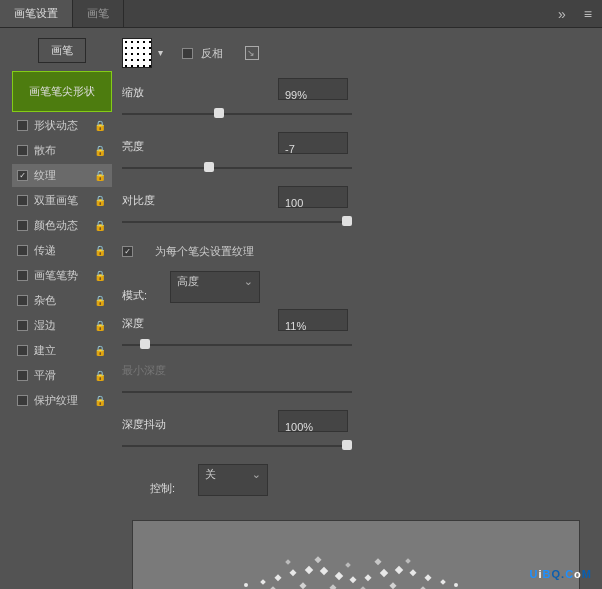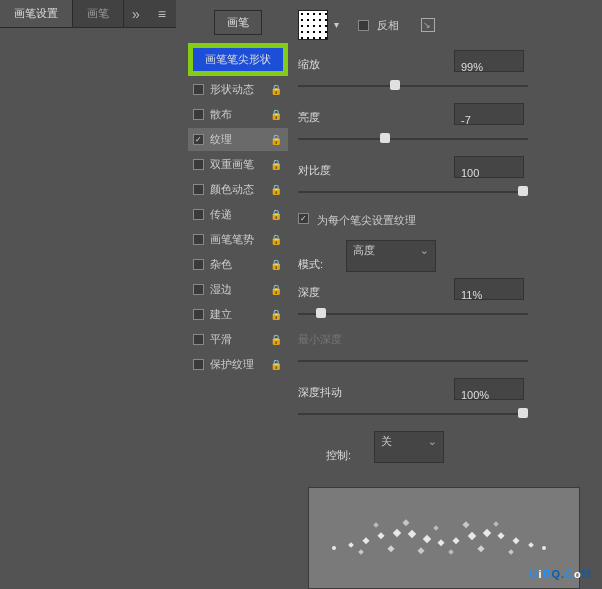--- a/index.html
+++ b/index.html
@@ -1,28 +1,28 @@
 <!DOCTYPE html>
 <html><head>
 <meta charset="utf-8">
 <style>
 *{box-sizing:border-box;margin:0;padding:0;font-family:"Microsoft YaHei",sans-serif;font-size:11px;color:#ccc}
 body{background:#535353;width:602px;height:589px;overflow:hidden}
-.panel{background:#535353;width:100%;height:100%;display:flex;flex-direction:row}
+.panel{background:#535353;width:100%;height:100%;display:flex;flex-direction:column}
 .tab-bar{display:flex;align-items:center;height:28px;background:#424242;border-bottom:1px solid #2a2a2a}
 .tab{padding:6px 14px;background:#535353;color:#ddd;cursor:pointer;border-right:1px solid #2a2a2a}
 .tab.inactive{background:#424242;color:#999}
 .tab-bar .spacer{flex:1}
 .tab-bar .chevrons{padding:0 8px;color:#bbb;font-size:14px}
 .tab-bar .menu-icon{padding:0 10px;color:#bbb;font-size:14px}
 .body{flex:1;display:flex;padding:10px 12px 0 12px;gap:10px;position:relative}
 .left-col{width:100px;display:flex;flex-direction:column;gap:2px}
 .brush-btn-row{display:flex;justify-content:center;margin-bottom:6px}
 .brush-btn{border:1px solid #2a2a2a;background:#535353;padding:4px 12px;color:#ddd}
-.left-header{background:#1d4ed8;border:5px solid #84cc16;padding:4px 6px;text-align:center;color:#ddd}
+.left-header{background:#4d7c0f;border:1px solid #84cc16;padding:12px 6px;text-align:center;color:#ddd}
 .left-item{display:flex;align-items:center;gap:6px;padding:3px 4px;border:1px solid transparent}
 .left-item.active{background:#6a6a6a}
 .chk{width:11px;height:11px;border:1px solid #888;background:#3a3a3a;display:inline-flex;align-items:center;justify-content:center;font-size:8px;color:#ddd}
 .chk.checked::after{content:"✓"}
 .left-item .label{flex:1;color:#ccc}
 .lock{width:12px;height:12px;color:#999;font-size:10px;display:inline-flex;align-items:center;justify-content:center}
 .right-col{flex:1;display:flex;flex-direction:column;gap:6px}
 .top-row{display:flex;align-items:center;gap:8px;margin-bottom:4px}
 .pattern-swatch{width:30px;height:30px;background:#fff;background-image:radial-gradient(#000 1.2px,transparent 1.2px);background-size:6px 6px;border:1px solid #222;position:relative}
 .pattern-swatch::after{content:"▾";position:absolute;right:-12px;top:8px;color:#ccc;font-size:10px}
@@ -30,21 +30,21 @@
 .popout::after{content:"↘";font-size:9px;color:#aaa;position:relative;top:-1px;left:1px}
 .ctrl-row{display:flex;align-items:flex-end;gap:8px}
 .ctrl-label{width:80px;color:#ddd}
 .ctrl-label.dim{color:#777}
 .val-box{width:70px;height:20px;background:#454545;border:1px solid #333;padding:10px 6px;color:#ddd}
 .slider{position:relative;width:230px;height:12px;margin:2px 0 6px 0}
 .slider .track{position:absolute;top:5px;left:0;right:0;height:2px;background:#3a3a3a}
 .slider .thumb{position:absolute;top:0;width:10px;height:10px;background:#e0e0e0;border-radius:2px;transform:translateX(-5px)}
 .sel{height:32px;background:#454545;border:1px solid #333;padding:2px 6px;position:relative;color:#ddd}
 .sel .caret{position:absolute;right:6px;top:3px;color:#aaa}
-.checkbox-row{display:flex;gap:8px}
+.checkbox-row{display:flex;align-items:center;gap:22px}
 .preview-box{margin:18px 10px 0 10px;height:110px;background:#7a7a7a;border:1px solid #3a3a3a;display:flex;align-items:center;justify-content:center;overflow:hidden}
 .watermark{position:absolute;right:10px;bottom:6px;font-size:20px;font-weight:bold;letter-spacing:1px}
 .watermark .u{color:#1e90ff}.watermark .i{color:#fff}.watermark .b{color:#1e90ff}.watermark .q{color:#0a5fb0}.watermark .c{color:#1e90ff}.watermark .m{color:#0a5fb0}
 .indent{margin-left:28px}
 </style>
 </head>
 <body>
 
 <div class="panel">
   <div class="tab-bar">

